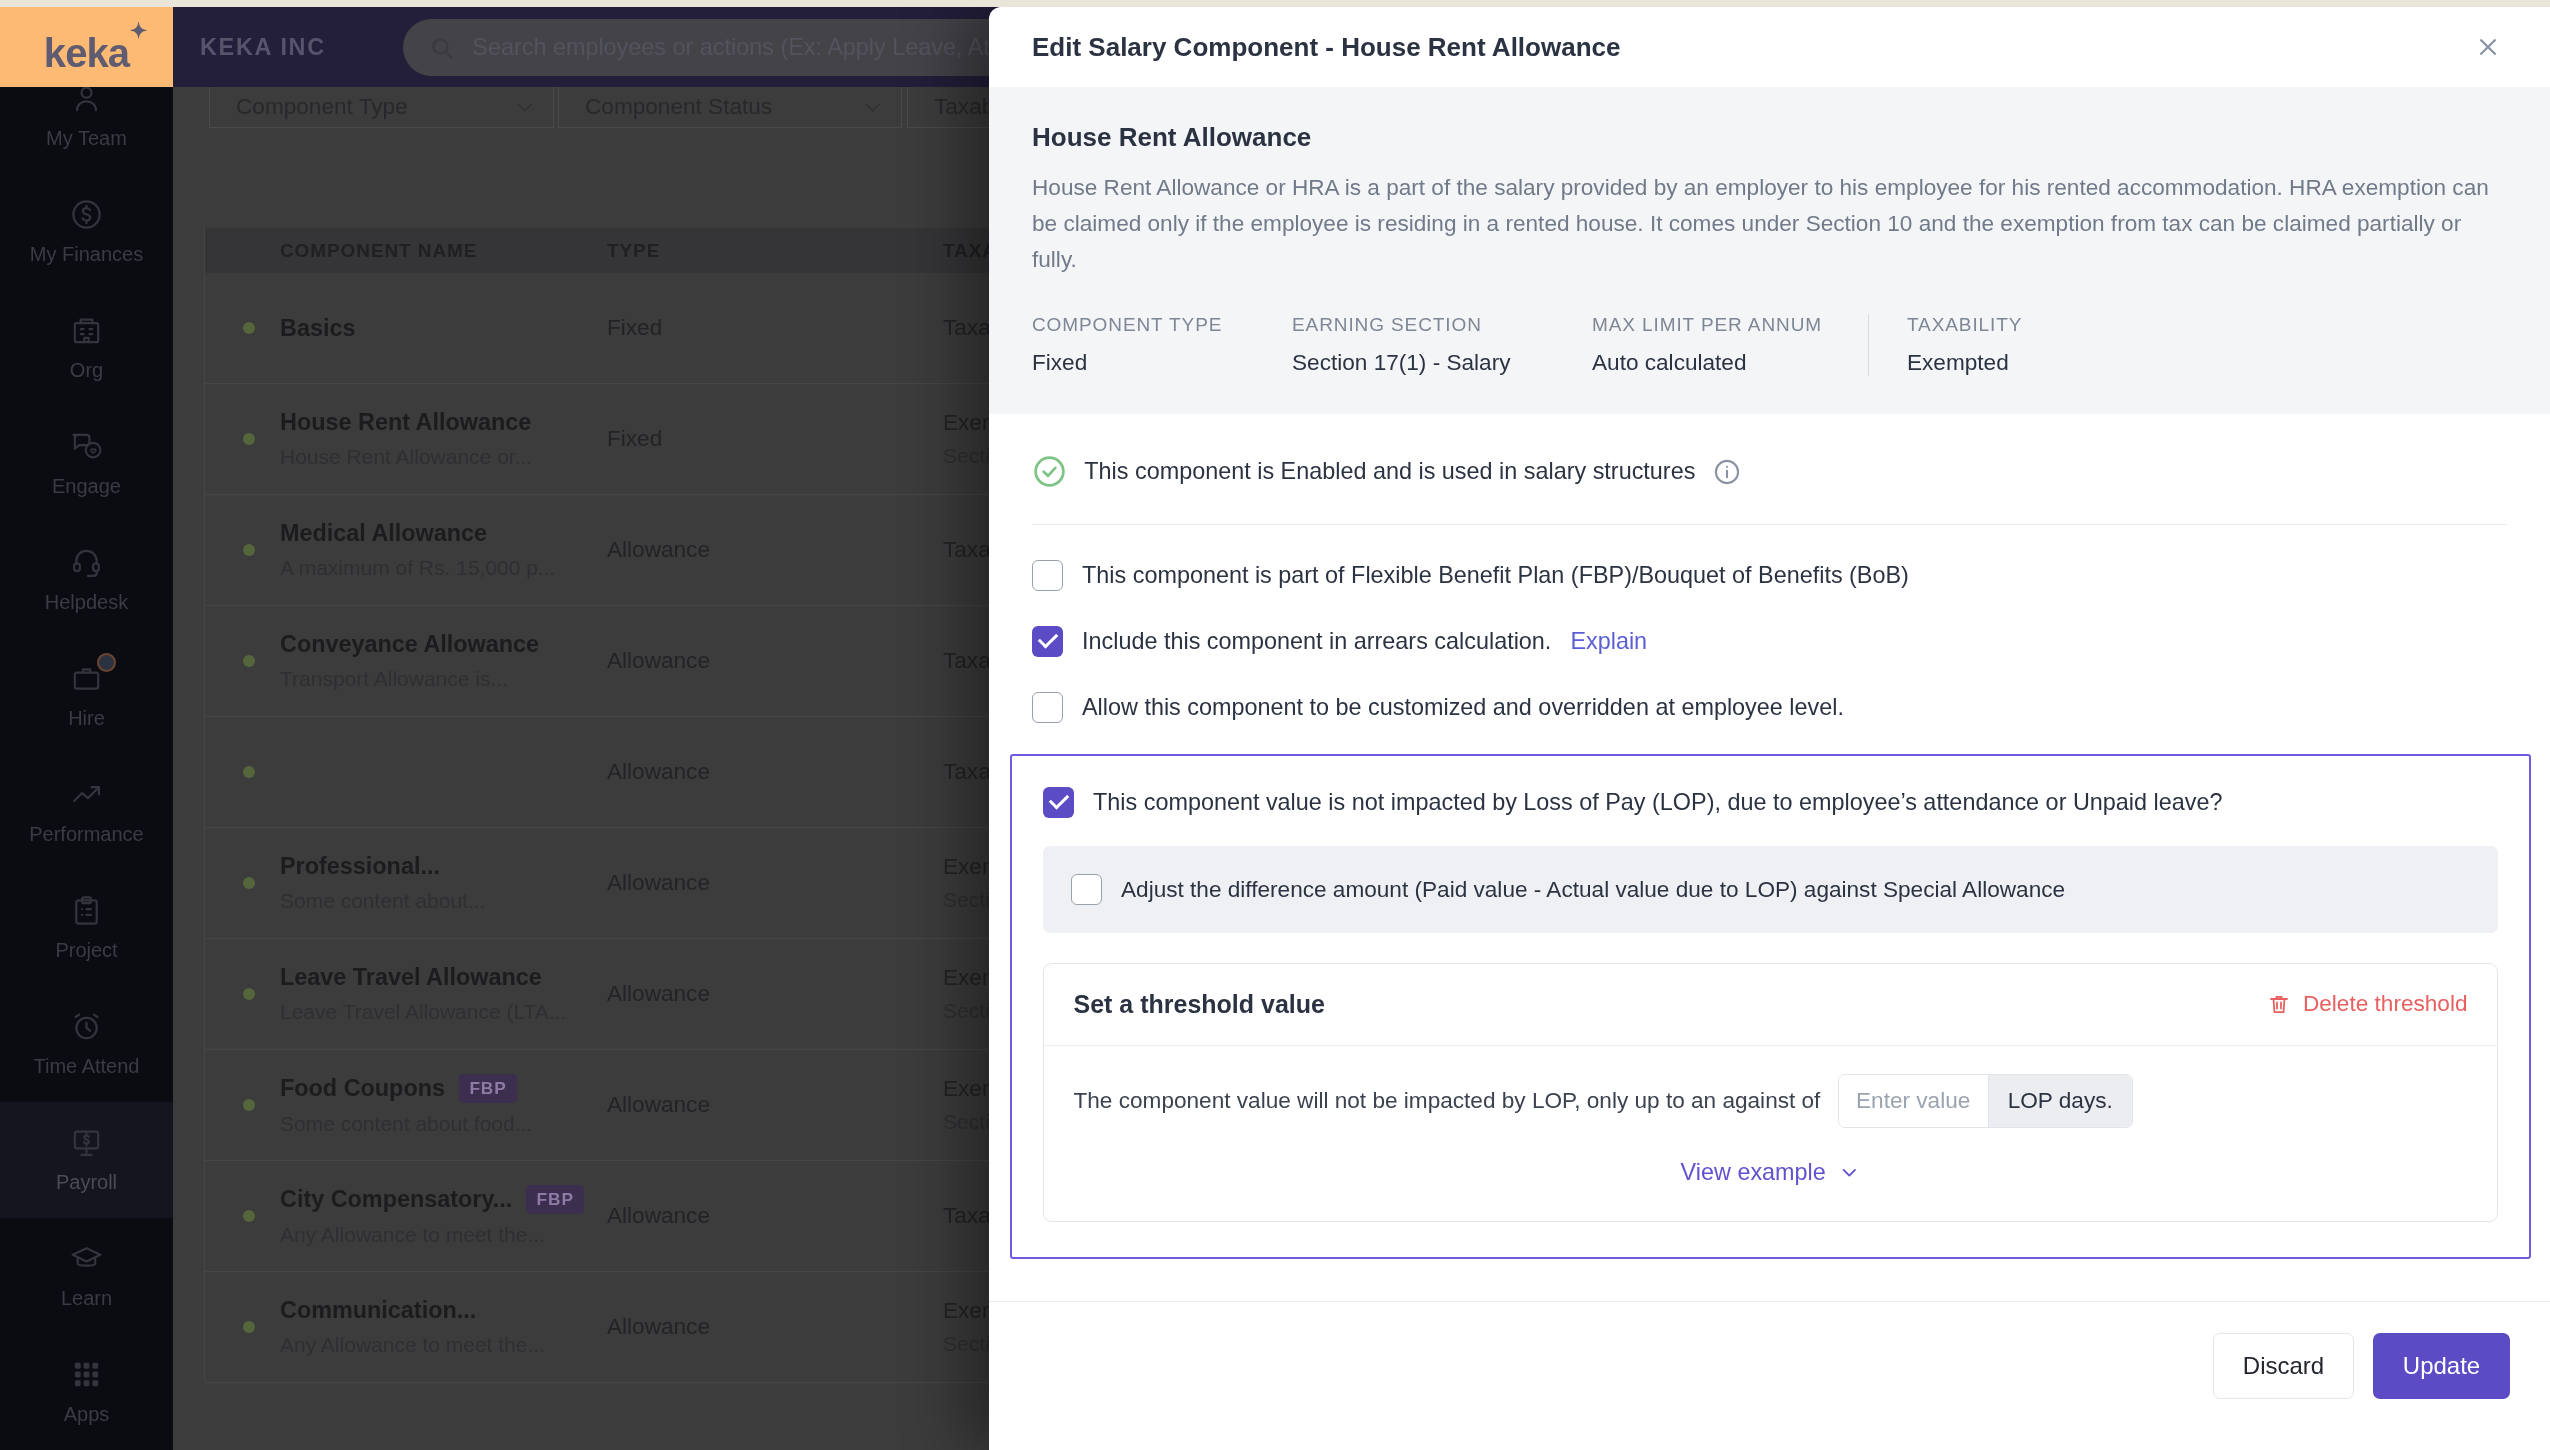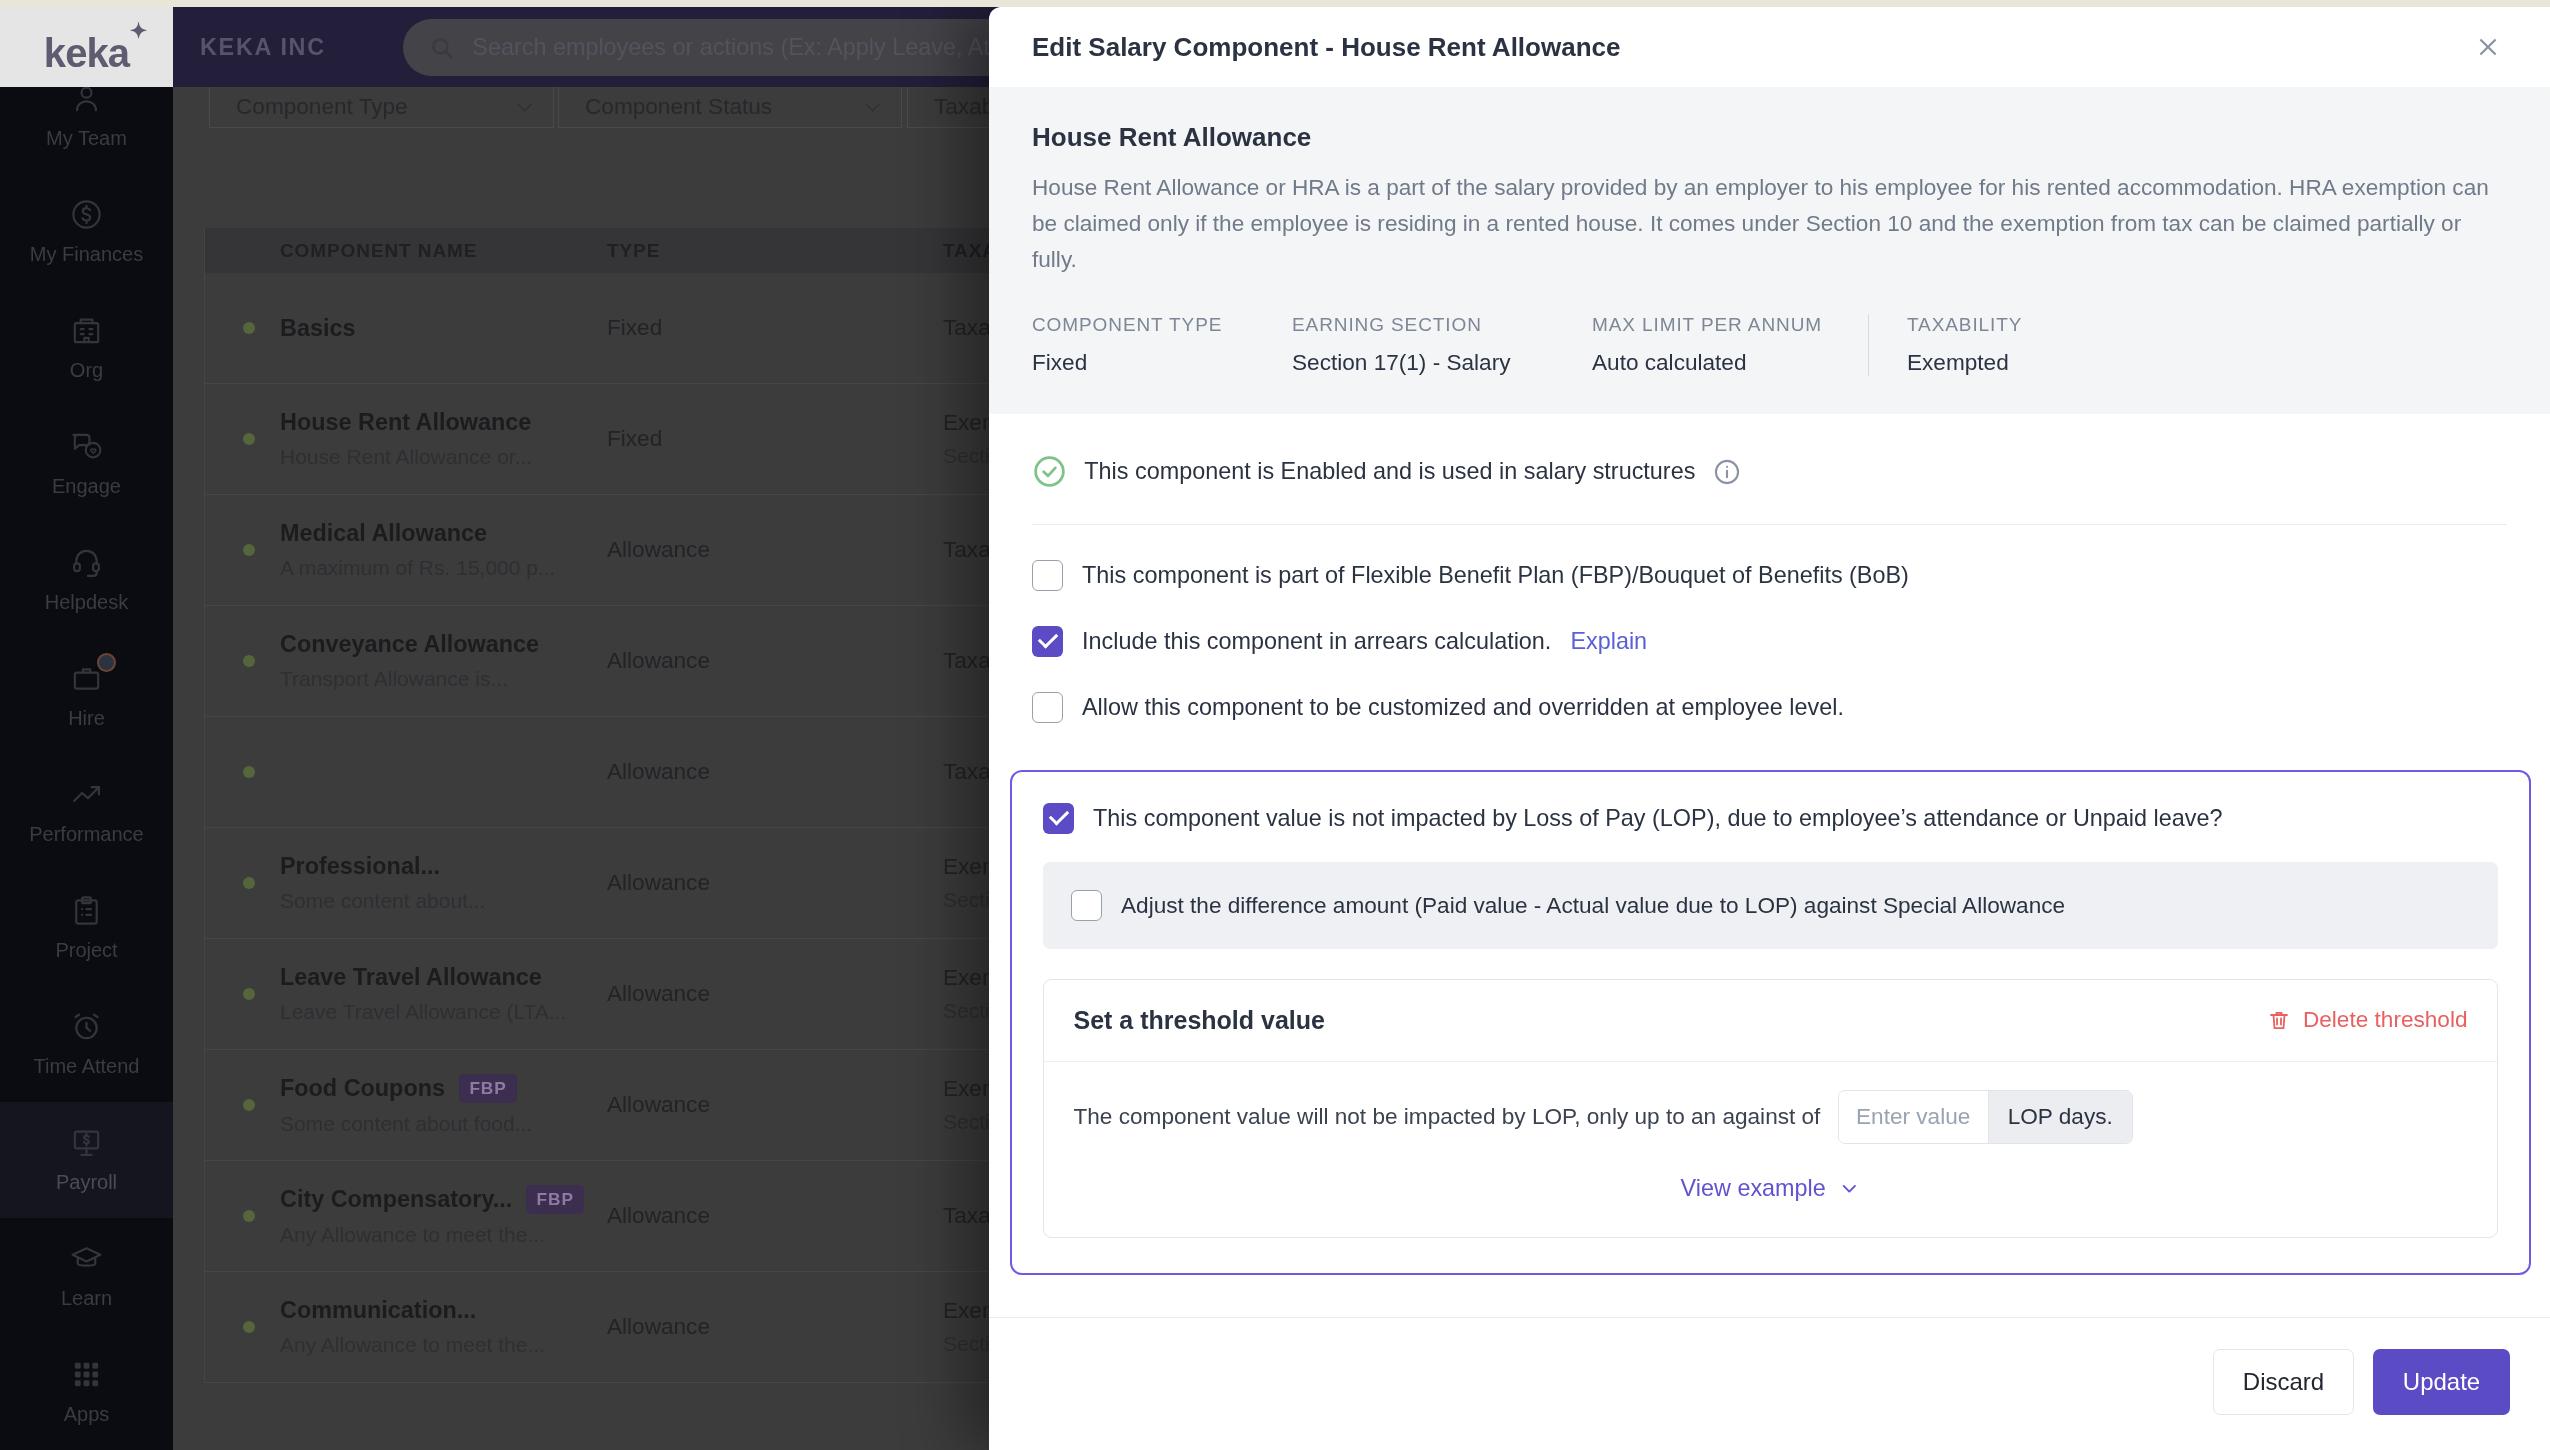--- a/index.html
+++ b/index.html
@@ -4,21 +4,21 @@
 <style>
   html,body{margin:0;padding:0;background:#202020;}
   *{box-sizing:border-box;font-family:"Liberation Sans", sans-serif;}
   #screen{position:relative;width:2550px;height:1450px;overflow:hidden;background:#3c3c3d;}
 
   
   .top-strip{position:absolute;left:0;top:0;width:2550px;height:7px;background:#eae5d9;z-index:60;}
 
   
   .topbar{position:absolute;left:0;top:7px;width:2550px;height:80px;background:#231e3a;z-index:1;}
-  .logo-block{position:absolute;left:0;top:0;width:173px;height:92px;background:#e5e5e5;display:flex;align-items:center;justify-content:center;}
+  .logo-block{position:absolute;left:0;top:0;width:173px;height:92px;background:#fdba74;display:flex;align-items:center;justify-content:center;}
   .logo{position:relative;color:#5f5b70;font-size:40px;font-weight:bold;letter-spacing:-0.9px;}
   .logo .spark{position:absolute;top:-12px;right:-17.3px;font-size:21px;color:#5f5b70;}
   .company{position:absolute;left:200px;top:0;height:80px;display:flex;align-items:center;color:#57536b;font-size:23.4px;font-weight:bold;letter-spacing:1.7px;}
   .search-pill{position:absolute;left:403px;top:12px;width:1240px;height:57px;border-radius:29px;background:#434348;display:flex;align-items:center;padding:0 26px;gap:17.3px;}
   .search-pill .ph{color:#53535e;font-size:23.4px;white-space:nowrap;overflow:hidden;}
 
   
   .sidebar{position:absolute;left:0;top:87px;width:173px;height:1364px;background:#0b0b12;z-index:1;display:flex;flex-direction:column;align-items:stretch;overflow:hidden;}
   .side-item{height:116px;flex:none;display:flex;flex-direction:column;align-items:center;justify-content:center;gap:10.4px;color:#34343c;cursor:pointer;}
   .side-item:first-child{margin-top:-29.5px;}
@@ -77,21 +77,21 @@
   .status-row svg{flex:none;}
   .sep{border:none;border-top:0.9px solid #e9ebef;margin:35px 43px 0;}
 
   .opt-row{margin:35px 43px 0;display:flex;align-items:center;gap:19px;font-size:23.4px;color:#2b3342;}
   .cb{width:31px;height:31px;border-radius:6px;flex:none;cursor:pointer;}
   .cb.on{background:#5b4bc4;}
   .cb.on::after{content:"";display:block;width:14.7px;height:7.8px;border-left:3.5px solid #fff;border-bottom:3.5px solid #fff;transform:rotate(-45deg);margin:7px auto 0;}
   .cb.off{background:#fff;border:1.7px solid #99a1ad;}
   .link{color:#5b5fd6;cursor:pointer;}
 
-  .lop-panel{margin:47px 19px 0 21px;border:2.6px solid #6d5be4;border-radius:12px;padding:31px 31px 35px;}
+  .lop-panel{margin:31px 19px 0 21px;border:2.6px solid #6d5be4;border-radius:3px;padding:31px 31px 35px;}
   .lop-row{display:flex;align-items:center;gap:19px;font-size:23.4px;color:#2b3342;}
   .adjust-box{margin-top:28px;background:#eff0f3;border-radius:7px;padding:28px 28px;display:flex;align-items:center;gap:19px;font-size:22.6px;color:#2b3342;}
   .threshold-box{margin-top:29.5px;border:1.7px solid #e3e5ea;border-radius:8.7px;}
   .th-head{display:flex;align-items:center;justify-content:space-between;padding:26px 29.5px;}
   .th-title{font-size:25px;font-weight:600;color:#2b3342;}
   .th-delete{display:flex;align-items:center;gap:12px;color:#e8605f;font-size:22.6px;cursor:pointer;}
   .th-delete svg{width:24px;height:24px;stroke:#e8605f;fill:none;stroke-width:1.8;stroke-linecap:round;}
   .th-body{border-top:0.9px solid #edeef2;padding:28px 29.5px 35px;}
   .th-sentence{display:flex;align-items:center;gap:17.3px;font-size:22.6px;color:#3c4350;flex-wrap:nowrap;}
   .input-group{display:flex;align-items:stretch;border:1.7px solid #e1e4e9;border-radius:7px;overflow:hidden;height:54px;}

